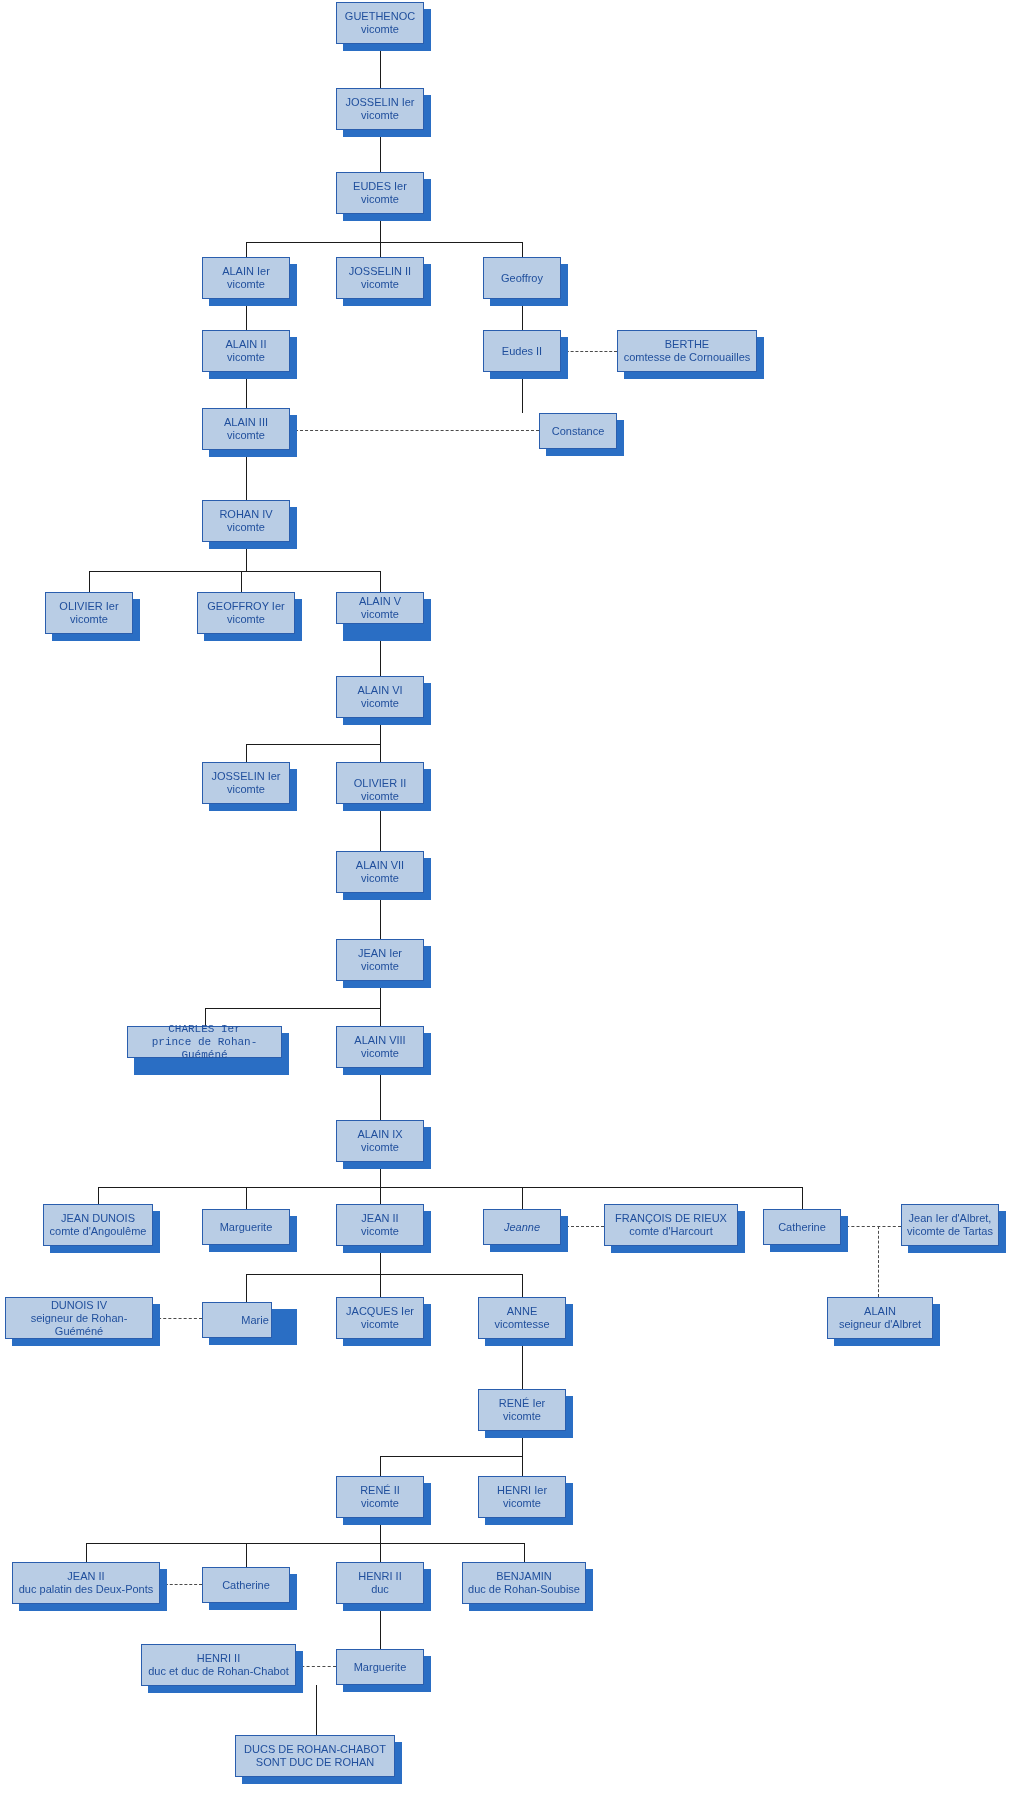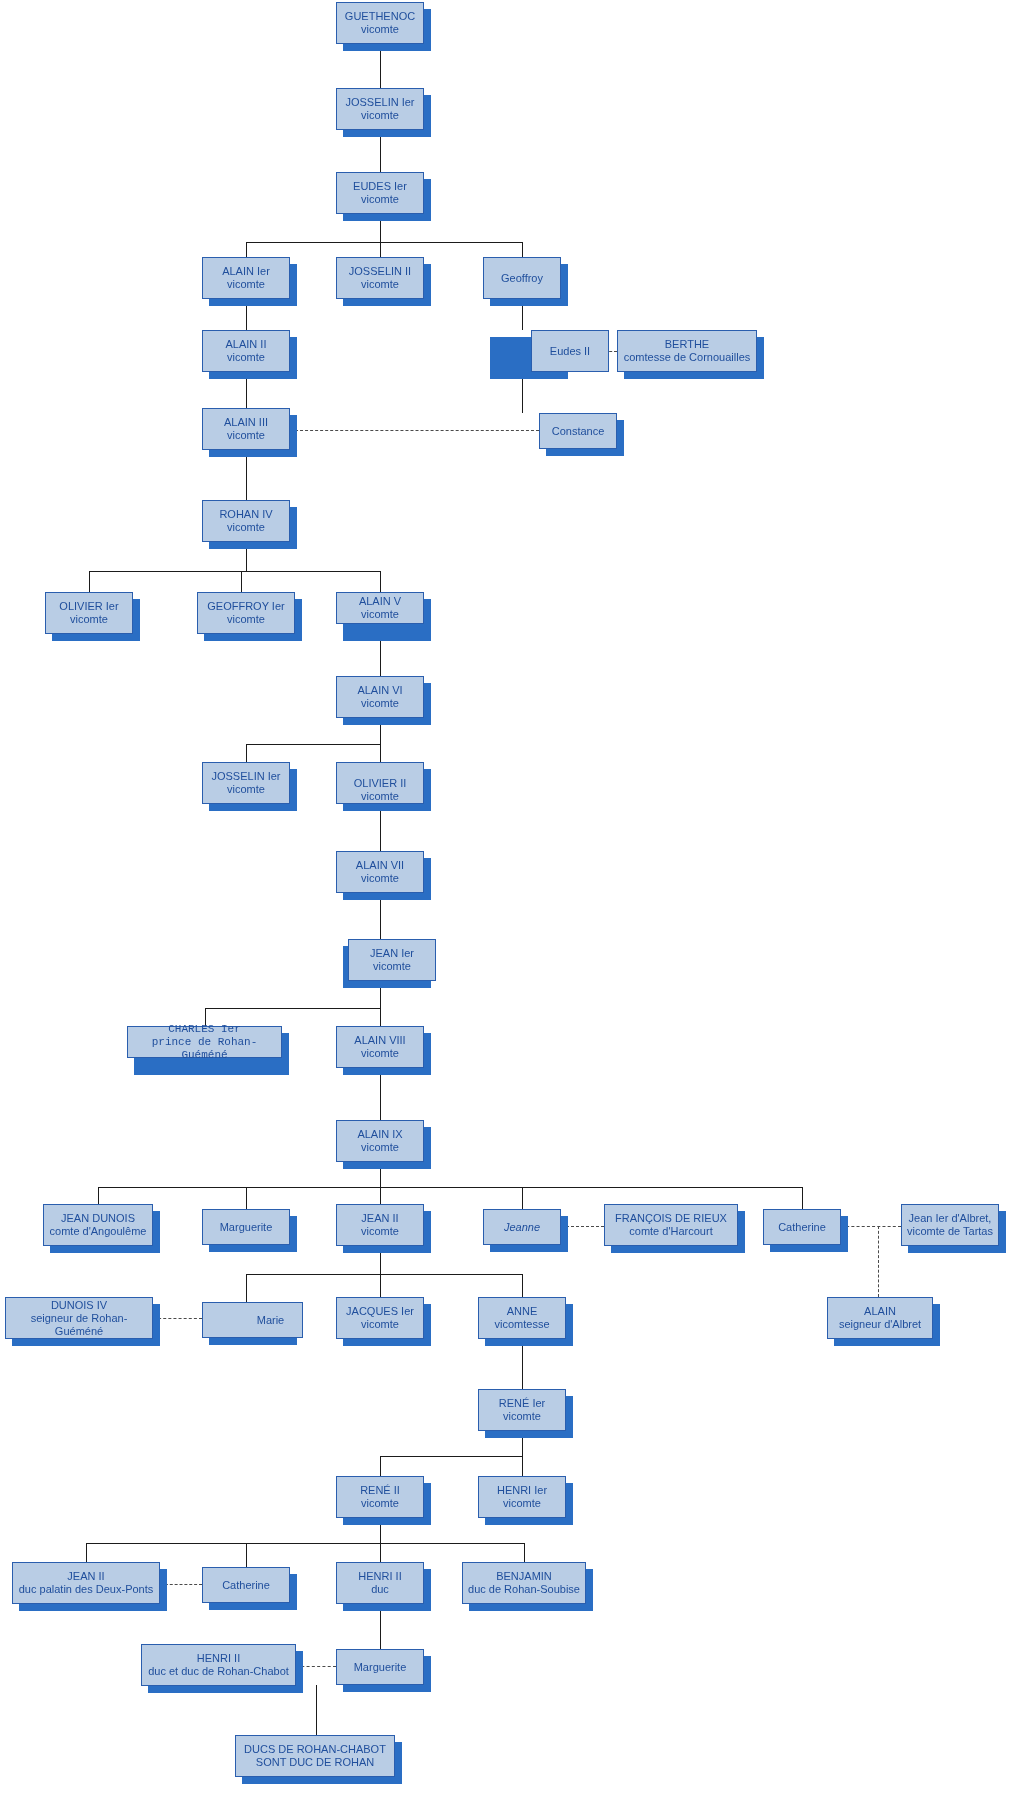--- a/index.html
+++ b/index.html
@@ -169,21 +169,21 @@
       </div>
     </div>
     <div class="shadow" style="left: 209px; top: 337px; width: 88px; height: 42px;"></div>
     <div class="node" style="left: 202px; top: 330px; width: 88px; height: 42px;">
       <div class="lines">
         <div>ALAIN II</div>
         <div>vicomte</div>
       </div>
     </div>
     <div class="shadow" style="left: 490px; top: 337px; width: 78px; height: 42px;"></div>
-    <div class="node" style="left: 483px; top: 330px; width: 78px; height: 42px; margin-left: 48px;">
+    <div class="node" style="left: 483px; top: 330px; width: 78px; height: 42px;">
       <div class="lines">
         <div>Eudes II</div>
       </div>
     </div>
     <div class="shadow" style="left: 624px; top: 337px; width: 140px; height: 42px;"></div>
     <div class="node" style="left: 617px; top: 330px; width: 140px; height: 42px;">
       <div class="lines">
         <div>BERTHE</div>
         <div>comtesse de Cornouailles</div>
       </div>
@@ -251,21 +251,21 @@
       </div>
     </div>
     <div class="shadow" style="left: 343px; top: 858px; width: 88px; height: 42px;"></div>
     <div class="node" style="left: 336px; top: 851px; width: 88px; height: 42px;">
       <div class="lines">
         <div>ALAIN VII</div>
         <div>vicomte</div>
       </div>
     </div>
     <div class="shadow" style="left: 343px; top: 946px; width: 88px; height: 42px;"></div>
-    <div class="node" style="left: 336px; top: 939px; width: 88px; height: 42px; margin-left: 12px;">
+    <div class="node" style="left: 336px; top: 939px; width: 88px; height: 42px;">
       <div class="lines">
         <div>JEAN Ier</div>
         <div>vicomte</div>
       </div>
     </div>
     <div class="shadow" style="left: 134px; top: 1033px; width: 155px; height: 42px;"></div>
     <div class="node" style="left: 127px; top: 1026px; width: 155px; height: 32px; font-family: Liberation Mono, monospace;">
       <div class="lines">
         <div>CHARLES Ier</div>
         <div>prince de Rohan-Guéméné</div>
@@ -332,21 +332,21 @@
       </div>
     </div>
     <div class="shadow" style="left: 12px; top: 1304px; width: 148px; height: 42px;"></div>
     <div class="node" style="left: 5px; top: 1297px; width: 148px; height: 42px;">
       <div class="lines">
         <div>DUNOIS IV</div>
         <div>seigneur de Rohan-Guéméné</div>
       </div>
     </div>
     <div class="shadow" style="left: 209px; top: 1309px; width: 88px; height: 36px;"></div>
-    <div class="node" style="left: 202px; top: 1302px; width: 101px; height: 36px; padding-left: 36px;">
+    <div class="node" style="left: 202px; top: 1302px; width: 70px; height: 36px; padding-left: 36px;">
       <div class="lines">
         <div>Marie</div>
       </div>
     </div>
     <div class="shadow" style="left: 343px; top: 1304px; width: 88px; height: 42px;"></div>
     <div class="node" style="left: 336px; top: 1297px; width: 88px; height: 42px;">
       <div class="lines">
         <div>JACQUES Ier</div>
         <div>vicomte</div>
       </div>

